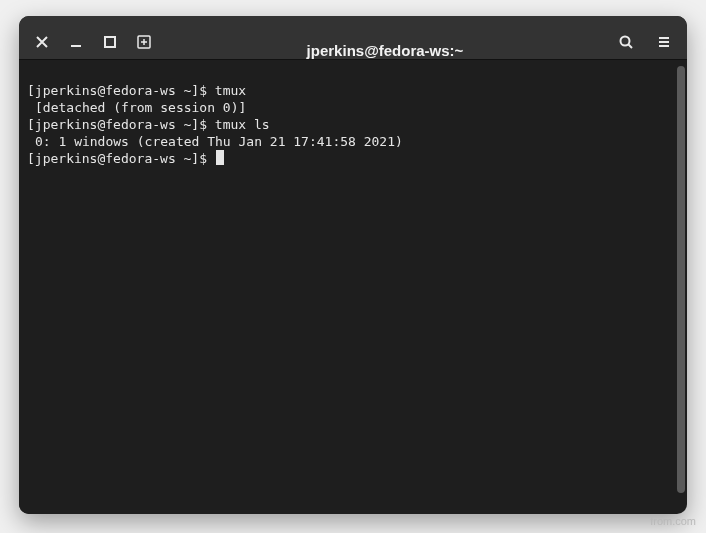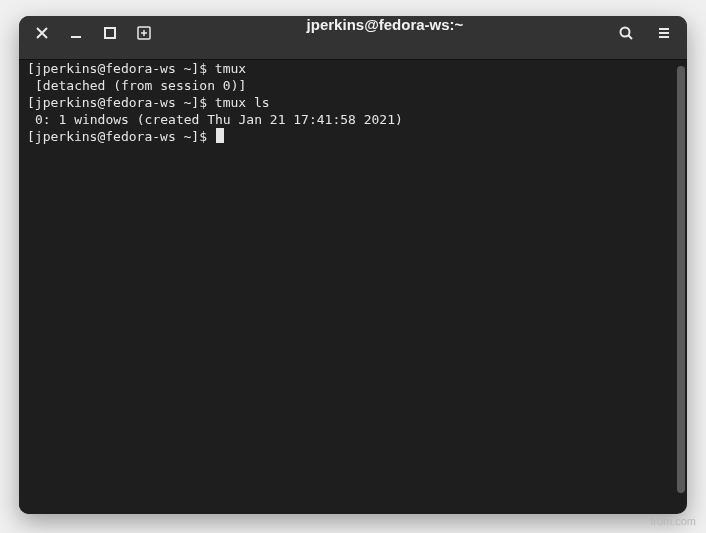--- a/index.html
+++ b/index.html
@@ -20,21 +20,21 @@
       border-radius: 10px;
       box-shadow: 0 8px 24px rgba(0,0,0,0.35);
       display: flex;
       flex-direction: column;
       overflow: hidden;
     }
     .titlebar {
       height: 44px;
       background: #333333;
       display: flex;
-      align-items: flex-start;
+      align-items: flex-end;
       padding: 0 6px;
       gap: 0;
       border-bottom: 1px solid #111;
     }
     .tb-btn {
       width: 34px;
       height: 34px;
       border-radius: 6px;
       display: flex;
       align-items: center;
@@ -56,21 +56,21 @@
       display: flex;
       overflow: hidden;
     }
     .terminal {
       flex: 1;
       background: #1e1e1e;
       color: #e6e6e6;
       font-family: "DejaVu Sans Mono", "Liberation Mono", Menlo, Consolas, monospace;
       font-size: 13px;
       line-height: 17px;
-      padding: 0 8px;
+      padding: 22px 8px;
       white-space: pre;
       overflow: hidden;
     }
     .scrollbar {
       width: 12px;
       background: transparent;
       display: flex;
       align-items: flex-start;
     }
     .scroll-thumb {

